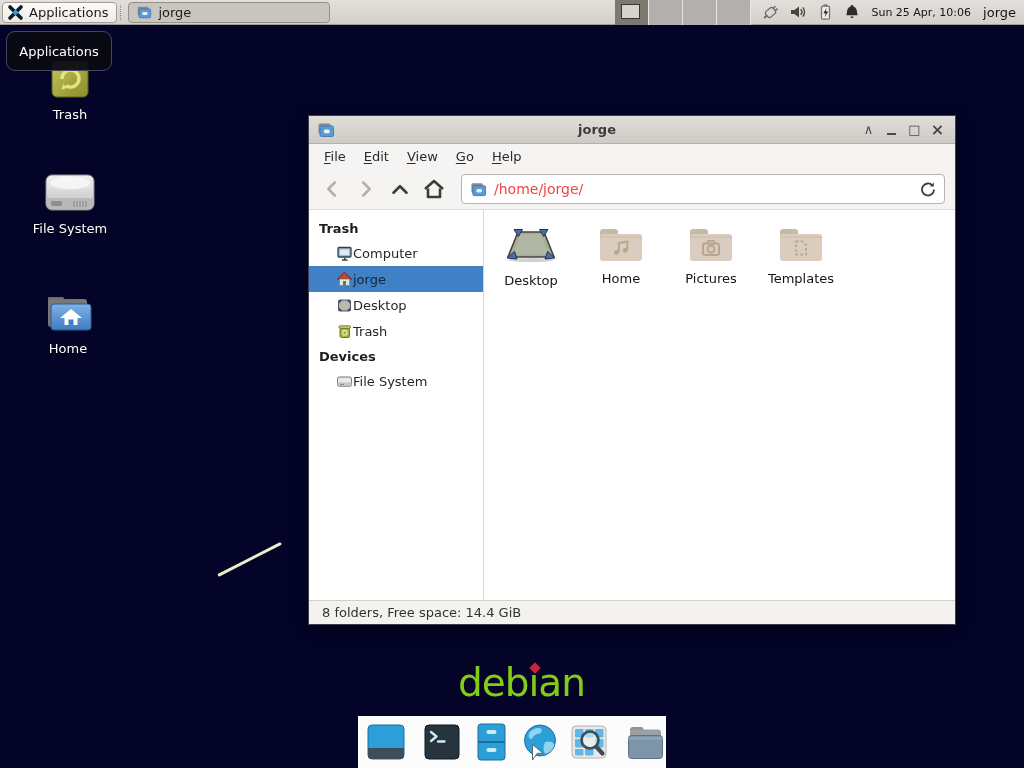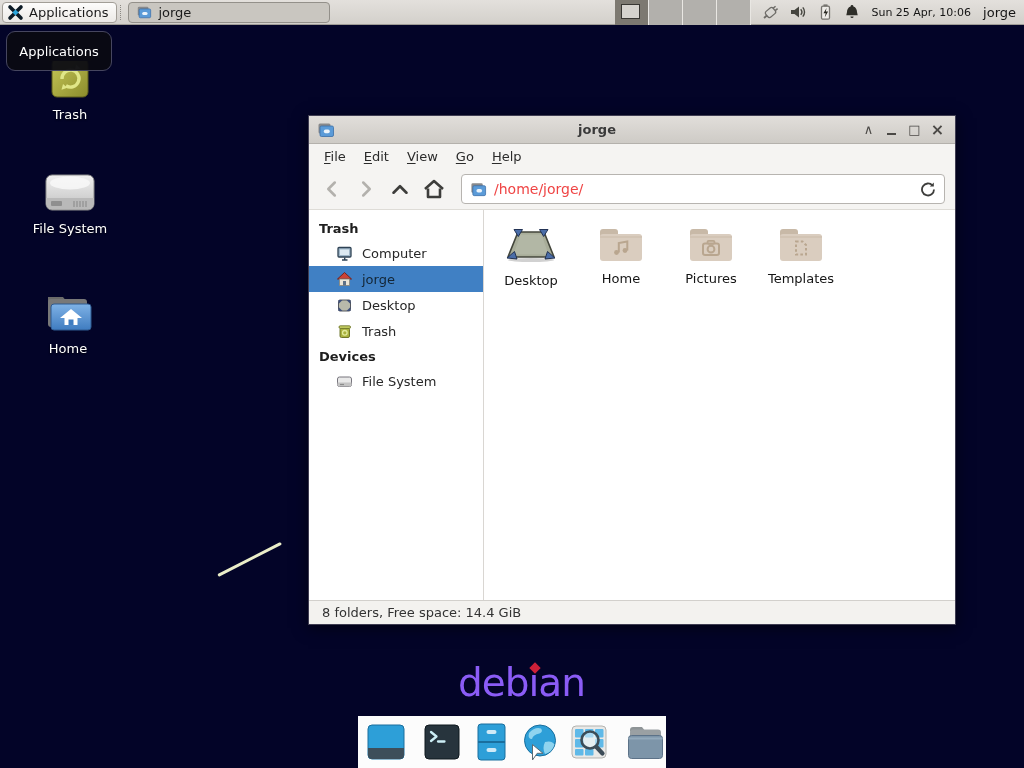--- a/index.html
+++ b/index.html
@@ -65,34 +65,34 @@
   .nav-btn { width:26px; height:26px; display:flex; align-items:center; justify-content:center; }
   .entry { flex:1; height:30px; margin-left:6px; background:#fff; border:1px solid #b7b4b0;
     border-radius:4px; display:flex; align-items:center; padding:0 8px; gap:7px; }
   .entry input { flex:1; border:none; outline:none; background:transparent;
     font-family:inherit; font-size:14px; color:#ef4444; }
 
   .content { flex:1; display:flex; min-height:0; background:#fff; }
   .sidebar { width:175px; border-right:1px solid #d9d6d2; background:#fff; padding-top:6px;
     font-size:13px; color:#272727; }
   .sb-header { font-weight:bold; color:#1e1e1e; padding:5px 10px 4px 10px; }
-  .sb-row { height:26px; display:flex; align-items:center; gap:9px; padding-left:27px; }
+  .sb-row { height:26px; display:flex; align-items:center; padding-left:27px; }
   .sb-row.selected { background:#4080c4; color:#132535; }
   .sb-row svg { flex:none; display:block; }
 
   .iconview { flex:1; padding:8px 0 0 2px; display:flex; flex-wrap:wrap; align-content:flex-start; background:#fff; }
   .file { width:90px; height:96px; display:flex; flex-direction:column; align-items:center; }
   .file svg { margin-top:6px; display:block; }
   .file .fname { margin-top:7px; font-size:13px; color:#151515; }
 
   .statusbar { height:24px; background:#f3f2ef; border-top:1px solid #d2d0cc;
     display:flex; align-items:center; padding-left:13px; font-size:13px; color:#333; }
 
   
-  .debian { position:absolute; left:458px; top:660px; color:#8b5cf6; font-size:39px;
+  .debian { position:absolute; left:458px; top:660px; color:#84cc16; font-size:39px;
     letter-spacing:-1px; z-index:5; display:flex; }
   .i-col { position:relative; display:inline-block; }
   .i-diamond { position:absolute; left:2px; top:4px; width:8px; height:8px; background:#ce2038; transform:rotate(45deg); }
 
   
   .dock { position:absolute; left:358px; top:716px; width:308px; height:52px; background:#fcfcfc;
     display:flex; align-items:center; padding:0 7px; gap:7px; z-index:20; }
   .dock-sep { width:1px; height:40px; background:#c6c6c6; }
   .dock-item { width:42px; height:42px; display:flex; align-items:center; justify-content:center; }
 </style>

